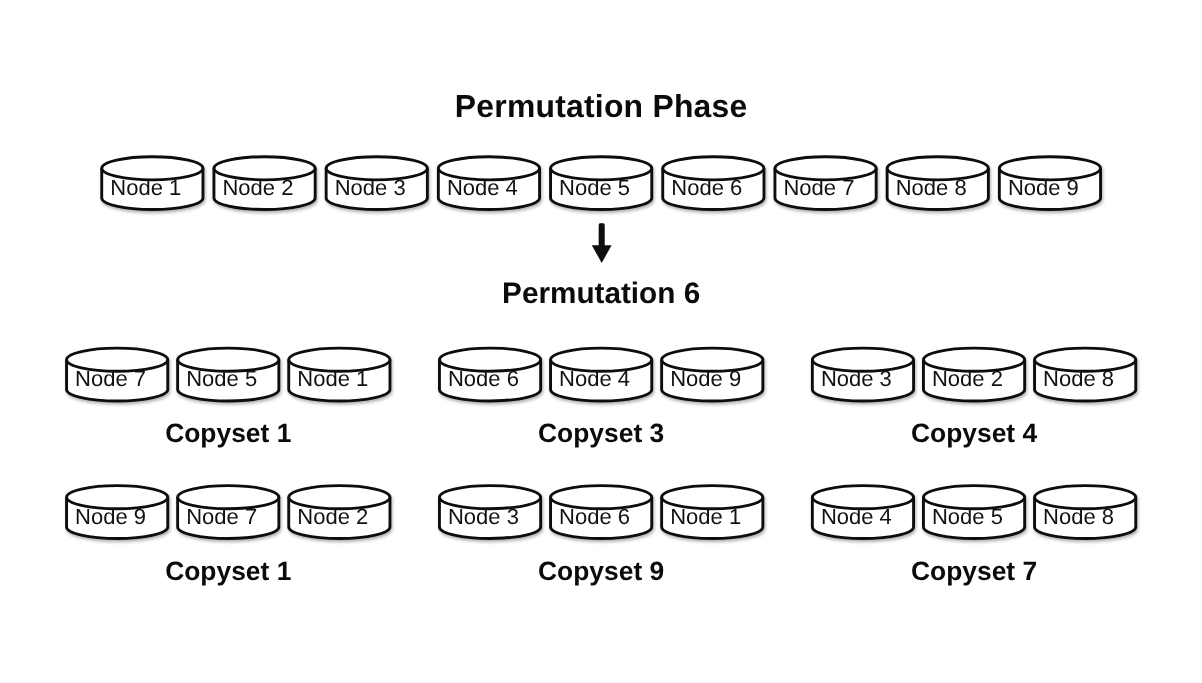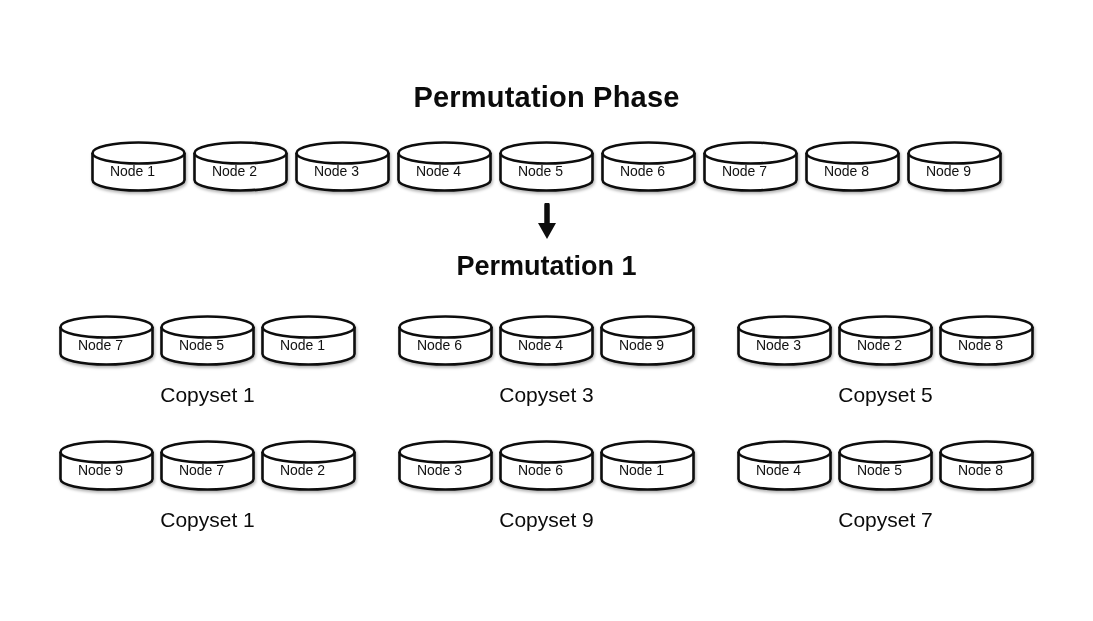--- a/index.html
+++ b/index.html
@@ -32,21 +32,21 @@
     width:97px; height:55px;
     flex:0 0 auto;
   }
   .cylinder svg.cyl-shape {
     position:absolute; left:0; top:0;
     filter:drop-shadow(1.5px 2.5px 1.5px rgba(0,0,0,0.30));
   }
   .cyl-label {
     position:absolute; left:0; right:12px; top:21px;
     text-align:center;
-    font-size:14px;
+    font-size:20px;
     line-height:20px;
     color:#111111;
   }
   .arrow-wrap {
     display:flex;
     justify-content:center;
     margin-top:8px;
   }
   .perm-title {
     text-align:center;
@@ -59,23 +59,23 @@
   .copyset-row {
     display:flex;
     justify-content:center;
     gap:40px;
     margin-top:32px;
   }
   .copyset { display:flex; flex-direction:column; align-items:center; }
   .copyset-nodes { display:flex; gap:4px; }
   .copyset-label {
     text-align:right;
-    font-size:21px;
+    font-size:24px;
     line-height:24px;
-    font-weight:400;
+    font-weight:700;
     margin-top:14px;
   }
   .watermark {
     position:absolute;
     right:14px; bottom:10px;
     font-size:16px;
     color:#b91c1c;
     letter-spacing:1px;
   }
 </style>
@@ -153,21 +153,21 @@
     </div>
 
   <div class="arrow-wrap">
     <svg width="24" height="38" viewBox="0 0 24 38" aria-hidden="true">
       <path d="M12 2 L12 24" stroke="#0d0d0d" stroke-width="5.5" stroke-linecap="round" fill="none"></path>
       <path d="M3 20 L12 36 L21 20 Z" fill="#0d0d0d"></path>
     </svg>
   </div>
 
   <section class="perm-section first">
-    <h2 class="perm-title">Permutation 1</h2>
+    <h2 class="perm-title">Permutation 6</h2>
     <div class="copyset-row">
         <div class="copyset">
     <div class="copyset-nodes">
             <div class="cylinder">
     <svg class="cyl-shape" width="97" height="55" viewBox="0 0 97 55" aria-hidden="true">
       <path d="M2.5 13 L2.5 40 a46 10.5 0 0 0 92 0 L94.5 13" fill="#ffffff" stroke="#0d0d0d" stroke-width="2.6" stroke-linejoin="round"></path>
       <ellipse cx="48.5" cy="13" rx="46" ry="10.5" fill="#ffffff" stroke="#0d0d0d" stroke-width="2.6"></ellipse>
     </svg>
     <span class="cyl-label">Node 7</span>
   </div>
@@ -231,21 +231,21 @@
     <span class="cyl-label">Node 2</span>
   </div>
             <div class="cylinder">
     <svg class="cyl-shape" width="97" height="55" viewBox="0 0 97 55" aria-hidden="true">
       <path d="M2.5 13 L2.5 40 a46 10.5 0 0 0 92 0 L94.5 13" fill="#ffffff" stroke="#0d0d0d" stroke-width="2.6" stroke-linejoin="round"></path>
       <ellipse cx="48.5" cy="13" rx="46" ry="10.5" fill="#ffffff" stroke="#0d0d0d" stroke-width="2.6"></ellipse>
     </svg>
     <span class="cyl-label">Node 8</span>
   </div>
           </div>
-    <div class="copyset-label">Copyset 5</div>
+    <div class="copyset-label">Copyset 4</div>
   </div>
       </div>
   </section>
 
   <section class="perm-section second">
     <div class="copyset-row">
         <div class="copyset">
     <div class="copyset-nodes">
             <div class="cylinder">
     <svg class="cyl-shape" width="97" height="55" viewBox="0 0 97 55" aria-hidden="true">

